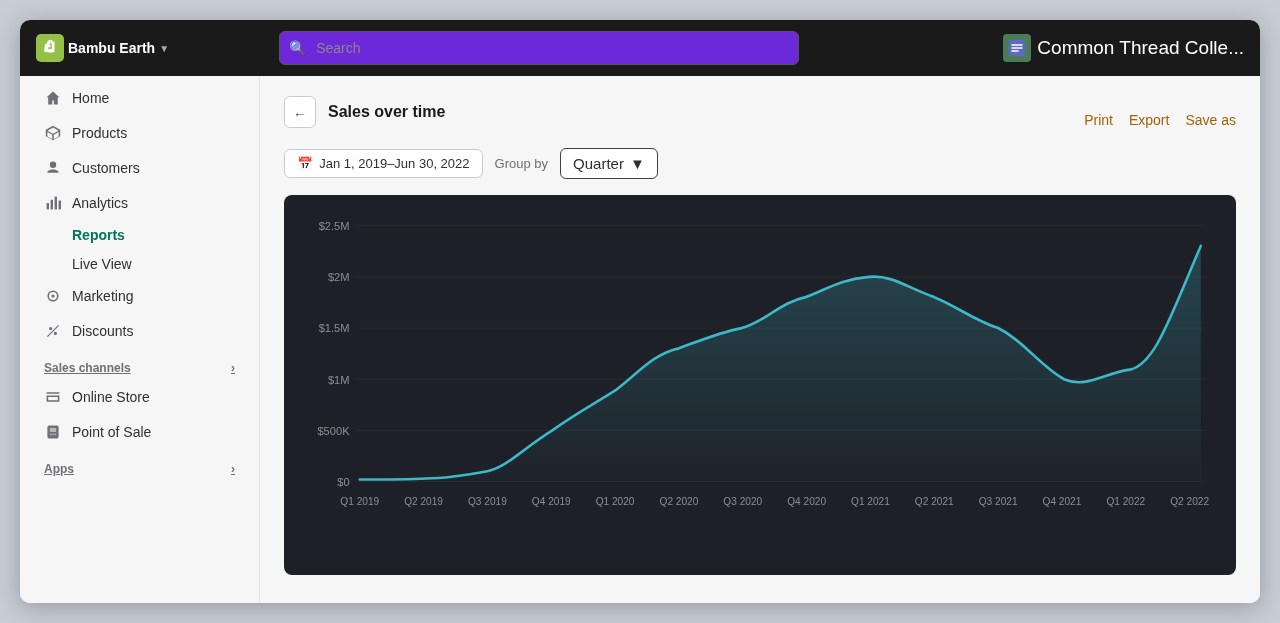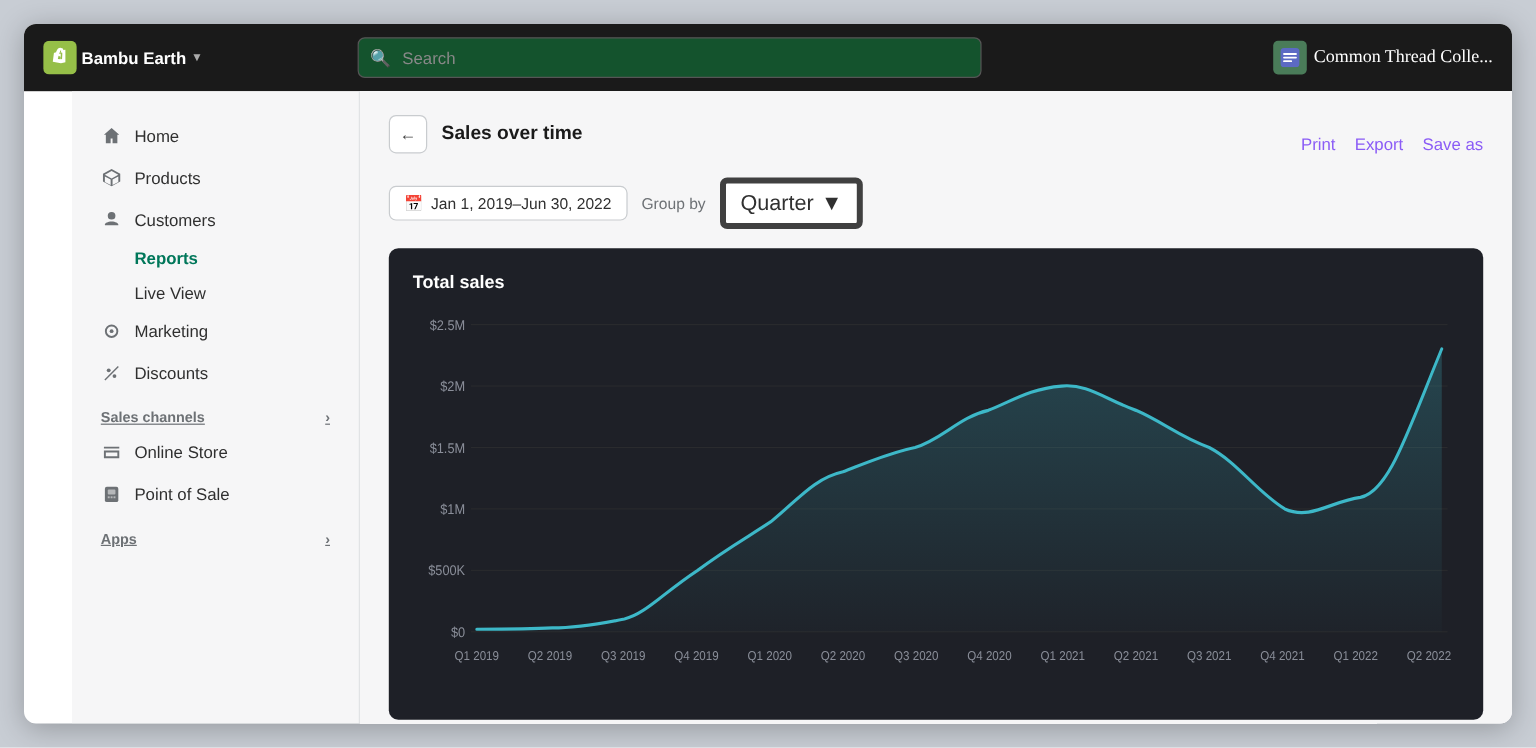--- a/index.html
+++ b/index.html
@@ -50,21 +50,21 @@
     }
     .search-bar {
       flex: 1;
       max-width: 520px;
       margin: 0 auto;
       position: relative;
     }
     .search-bar input {
       width: 100%;
       height: 34px;
-      background: #14532d;
+      background: #6d28d9;
       border: 1px solid #555;
       border-radius: 6px;
       padding: 0 12px 0 36px;
       color: #ccc;
       font-size: 14px;
       outline: none;
     }
     .search-bar input::placeholder { color: #888; }
     .search-icon-top {
       position: absolute;
@@ -73,22 +73,21 @@
       transform: translateY(-50%);
       color: #888;
       font-size: 14px;
     }
     .topbar-right {
       display: flex;
       align-items: center;
       gap: 12px;
       margin-left: auto;
       color: #fff;
-      font-size: 15px;
-      font-family: Liberation Serif, serif;
+      font-size: 19px;
     }
     .store-switcher {
       display: flex;
       align-items: center;
       gap: 6px;
       cursor: pointer;
     }
     .store-avatar {
       width: 28px;
       height: 28px;
@@ -106,22 +105,21 @@
       flex: 1;
       overflow: hidden;
     }
     
     .sidebar {
       width: 240px;
       background: #f6f6f7;
       border-right: 1px solid #e1e3e5;
       overflow-y: auto;
       flex-shrink: 0;
-      padding: 19px 0;
-      margin-left: 40px;
+      padding: 4px 0;
     }
     .sidebar-item {
       display: flex;
       align-items: center;
       gap: 10px;
       padding: 8px 16px;
       font-size: 14px;
       color: #303030;
       cursor: pointer;
       border-radius: 6px;
@@ -210,21 +208,21 @@
       font-weight: 700;
       color: #1a1a1a;
     }
     .page-actions {
       display: flex;
       align-items: center;
       gap: 16px;
     }
     .action-btn {
       font-size: 14px;
-      color: #8b5cf6;
+      color: #a16207;
       cursor: pointer;
       background: none;
       border: none;
       font-weight: 500;
       margin-top: 16px;
     }
     
     .filters-row {
       display: flex;
       align-items: center;
@@ -245,24 +243,24 @@
     }
     .group-by-label {
       font-size: 13px;
       color: #6d7175;
     }
     .group-by-btn {
       display: flex;
       align-items: center;
       gap: 6px;
       background: #fff;
-      border: 5px solid #404040;
+      border: 1px solid #404040;
       border-radius: 6px;
       padding: 6px 12px;
-      font-size: 18px;
+      font-size: 15px;
       color: #303030;
       cursor: pointer;
     }
     
     .chart-container {
       background: #1e2027;
       border-radius: 8px;
       padding: 20px;
       min-height: 380px;
     }
@@ -341,20 +339,31 @@
       <div class="sidebar-item">
         <span class="sidebar-item-icon">
           <svg width="16" height="16" viewBox="0 0 20 20" fill="currentColor">
             <path d="M10 10a4 4 0 100-8 4 4 0 000 8zm0 2c-4 0-7 2-7 3v1h14v-1c0-1-3-3-7-3z"></path>
           </svg>
         </span>
         <span>Customers</span>
       </div>
 
 
+      <div class="sidebar-item">
+        <span class="sidebar-item-icon">
+          <svg width="16" height="16" viewBox="0 0 20 20" fill="currentColor">
+            <rect x="2" y="10" width="3" height="8"></rect>
+            <rect x="7" y="6" width="3" height="12"></rect>
+            <rect x="12" y="2" width="3" height="16"></rect>
+            <rect x="17" y="7" width="3" height="11"></rect>
+          </svg>
+        </span>
+        <span>Analytics</span>
+      </div>
 
       <div class="sidebar-sub-item active">
         <span>Reports</span>
       </div>
 
       <div class="sidebar-sub-item">
         <span>Live View</span>
       </div>
 
       <div class="sidebar-item">
@@ -433,21 +442,20 @@
           <span>Jan 1, 2019–Jun 30, 2022</span>
         </div>
         <span class="group-by-label">Group by</span>
         <div class="group-by-btn">
           <span>Quarter</span>
           <span>▼</span>
         </div>
       </div>
 
       <div class="chart-container">
-        <div class="chart-title">Total sales</div>
         <div class="chart-area">
           <svg class="chart-svg" viewBox="0 0 900 300" preserveAspectRatio="none">
 
             <line x1="50" y1="10" x2="890" y2="10" stroke="#333" stroke-width="0.5"></line>
             <line x1="50" y1="58" x2="890" y2="58" stroke="#333" stroke-width="0.5"></line>
             <line x1="50" y1="106" x2="890" y2="106" stroke="#333" stroke-width="0.5"></line>
             <line x1="50" y1="154" x2="890" y2="154" stroke="#333" stroke-width="0.5"></line>
             <line x1="50" y1="202" x2="890" y2="202" stroke="#333" stroke-width="0.5"></line>
             <line x1="50" y1="250" x2="890" y2="250" stroke="#333" stroke-width="0.5"></line>
 

